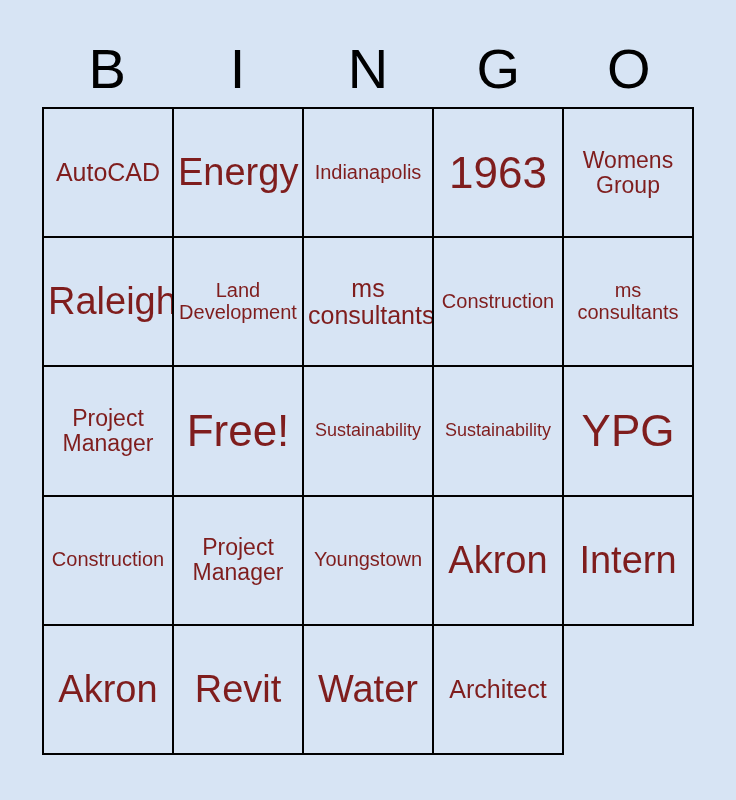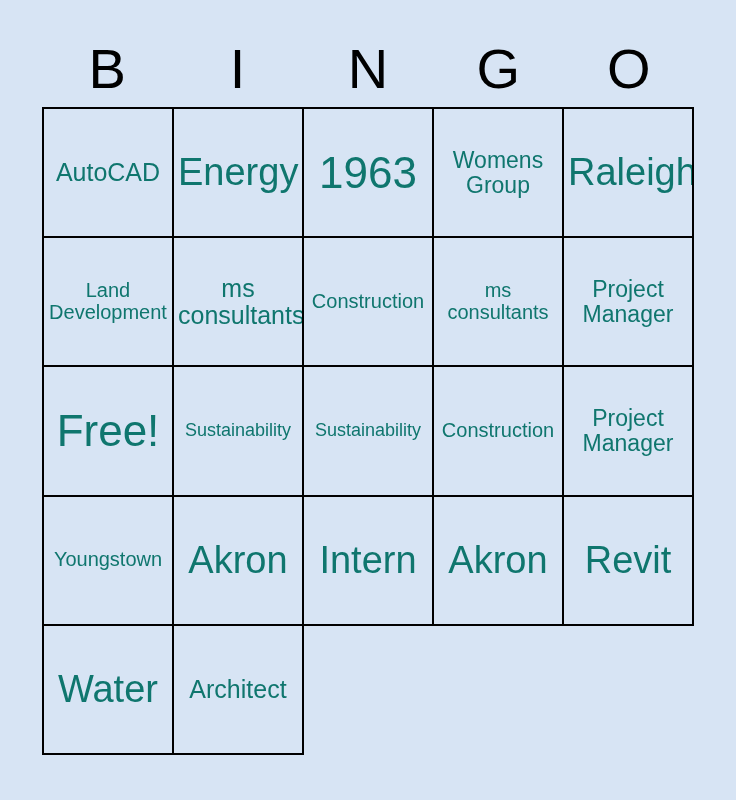--- a/index.html
+++ b/index.html
@@ -54,21 +54,21 @@
   }
   .cell {
     border-right: 2px solid #000000;
     border-bottom: 2px solid #000000;
     box-sizing: border-box;
     display: flex;
     align-items: center;
     justify-content: center;
     text-align: center;
     padding: 2px 4px;
-    color: #0f766e;
+    color: #7f1d1d;
     overflow: hidden;
     background: #d7e4f4;
   }
   .cell .cell-text {
     display: block;
     width: 100%;
     line-height: 1.08;
     white-space: pre-line;
   }
   .sz-xl  { font-size: 44px; }
@@ -91,20 +91,23 @@
     <div class="header-letter">O</div>
   </div>
 
   <div id="grid">
 
     <div class="cell">
         <span class="cell-text sz-sm">AutoCAD</span>
       </div>
     <div class="cell">
         <span class="cell-text sz-lg">Energy</span>
+      </div>
+    <div class="cell">
+        <span class="cell-text sz-xs">Indianapolis</span>
       </div>
     <div class="cell">
         <span class="cell-text sz-xl">1963</span>
       </div>
     <div class="cell">
         <span class="cell-text sz-md">Womens
 Group</span>
       </div>
 
     <div class="cell">
@@ -134,20 +137,23 @@
         <span class="cell-text sz-xl">Free!</span>
       </div>
     <div class="cell">
         <span class="cell-text sz-xxs">Sustainability</span>
       </div>
     <div class="cell">
         <span class="cell-text sz-xxs">Sustainability</span>
       </div>
 
     <div class="cell">
+        <span class="cell-text sz-xl">YPG</span>
+      </div>
+    <div class="cell">
         <span class="cell-text sz-xs">Construction</span>
       </div>
     <div class="cell">
         <span class="cell-text sz-md">Project
 Manager</span>
       </div>
     <div class="cell">
         <span class="cell-text sz-xs">Youngstown</span>
       </div>
     <div class="cell">

